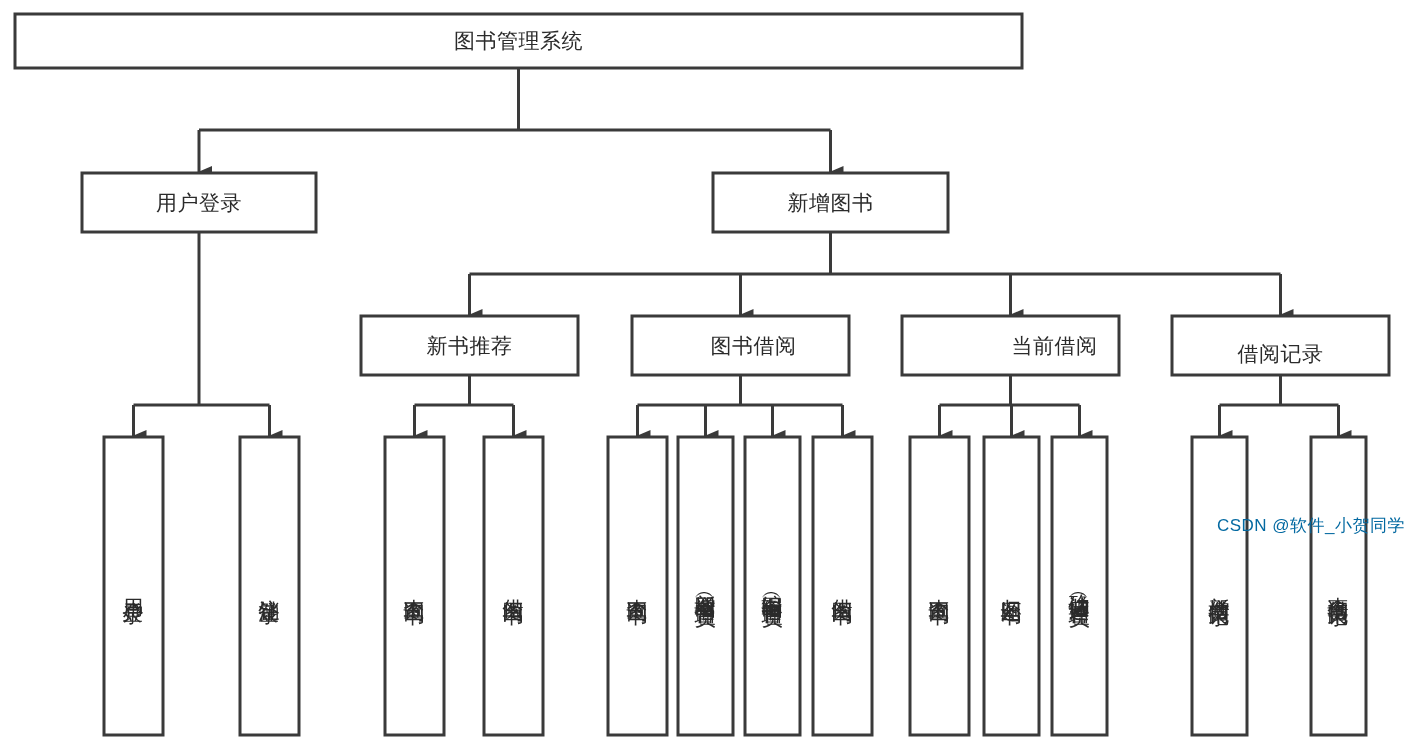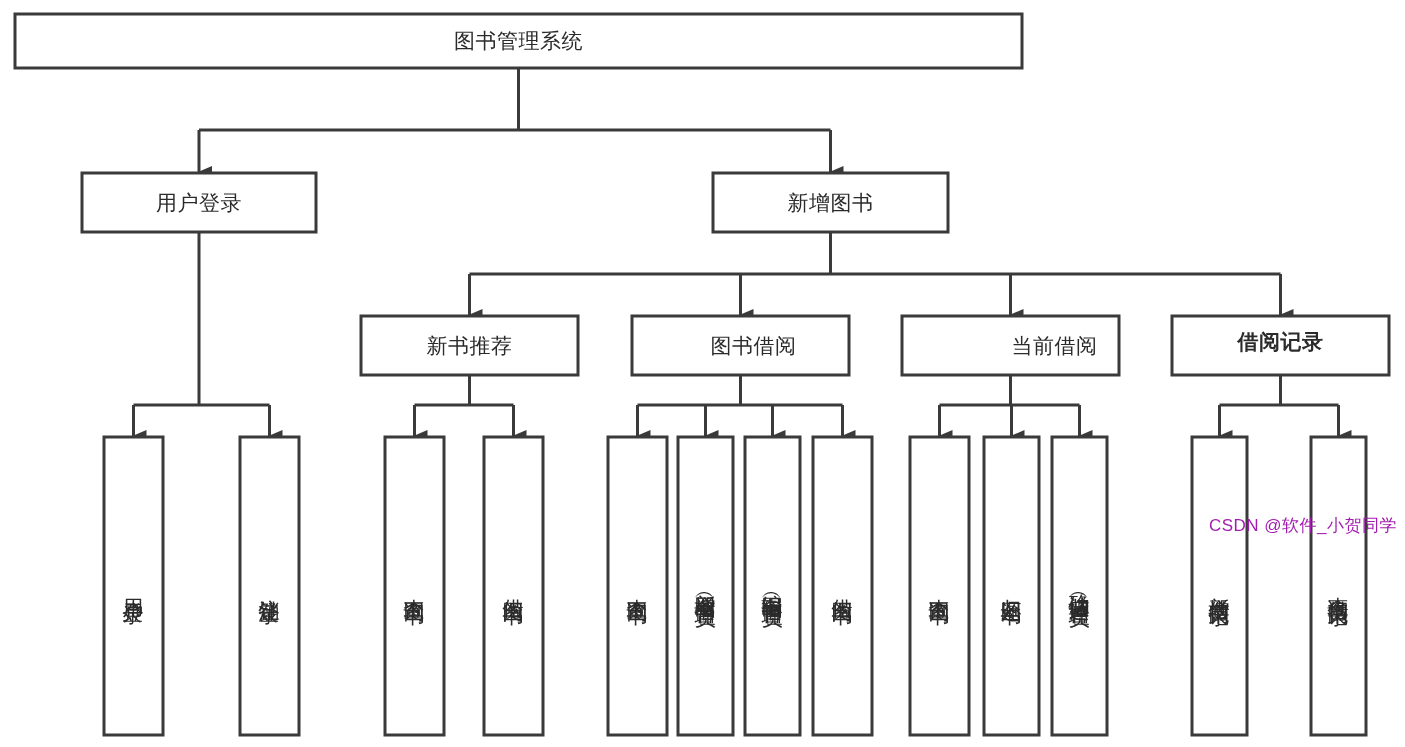--- a/index.html
+++ b/index.html
@@ -56,24 +56,24 @@
   }
   .label-v {
     writing-mode: vertical-rl;
     text-orientation: upright;
     font-size: 21px;
     letter-spacing: 2px;
     line-height: 1;
   }
   .watermark {
     position: absolute;
-    right: 8px;
+    right: 0;
     bottom: 4px;
     font-size: 17px;
-    color: #a21caf;
+    color: #0369a1;
     letter-spacing: 0.5px;
     font-family: "Liberation Sans", "DejaVu Sans", sans-serif;
     white-space: nowrap;
   }
 </style>
 </head>
 <body>
 
 <div id="diagram-root">
 
@@ -143,21 +143,21 @@
       </g>
   </svg>
 
   <div id="labels-layer">
       <div class="node-label label-h" style="left: 15px; top: 14px; width: 1007px; height: 54px;">图书管理系统</div>
       <div class="node-label label-h" style="left: 82px; top: 173px; width: 234px; height: 59px;">用户登录</div>
       <div class="node-label label-h" style="left: 713px; top: 173px; width: 235px; height: 59px;">新增图书</div>
       <div class="node-label label-h" style="left: 361px; top: 316px; width: 217px; height: 59px; text-align: right;">新书推荐</div>
       <div class="node-label label-h" style="left: 632px; top: 316px; width: 217px; height: 59px; margin-left: 13px;">图书借阅</div>
       <div class="node-label label-h" style="left: 902px; top: 316px; width: 217px; height: 59px; padding-left: 44px;">当前借阅</div>
-      <div class="node-label label-h" style="left: 1172px; top: 312px; width: 217px; height: 59px; font-weight: bold;">借阅记录</div>
+      <div class="node-label label-h" style="left: 1172px; top: 324px; width: 217px; height: 59px;">借阅记录</div>
       <div class="node-label label-v" style="left: 104px; top: 437px; width: 59px; height: 298px;">用户登录</div>
       <div class="node-label label-v" style="left: 240px; top: 437px; width: 59px; height: 298px;">注销登录</div>
       <div class="node-label label-v" style="left: 385px; top: 437px; width: 59px; height: 298px;">查询图书</div>
       <div class="node-label label-v" style="left: 484px; top: 437px; width: 59px; height: 298px;">借阅图书</div>
       <div class="node-label label-v" style="left: 608px; top: 437px; width: 59px; height: 298px;">查询图书</div>
       <div class="node-label label-v" style="left: 678px; top: 437px; width: 55px; height: 298px;">新增图书（管理员）</div>
       <div class="node-label label-v" style="left: 745px; top: 437px; width: 55px; height: 298px;">编辑图书（管理员）</div>
       <div class="node-label label-v" style="left: 813px; top: 437px; width: 59px; height: 298px;">借阅图书</div>
       <div class="node-label label-v" style="left: 910px; top: 437px; width: 59px; height: 298px;">查询图书</div>
       <div class="node-label label-v" style="left: 984px; top: 437px; width: 55px; height: 298px;">归还图书</div>

